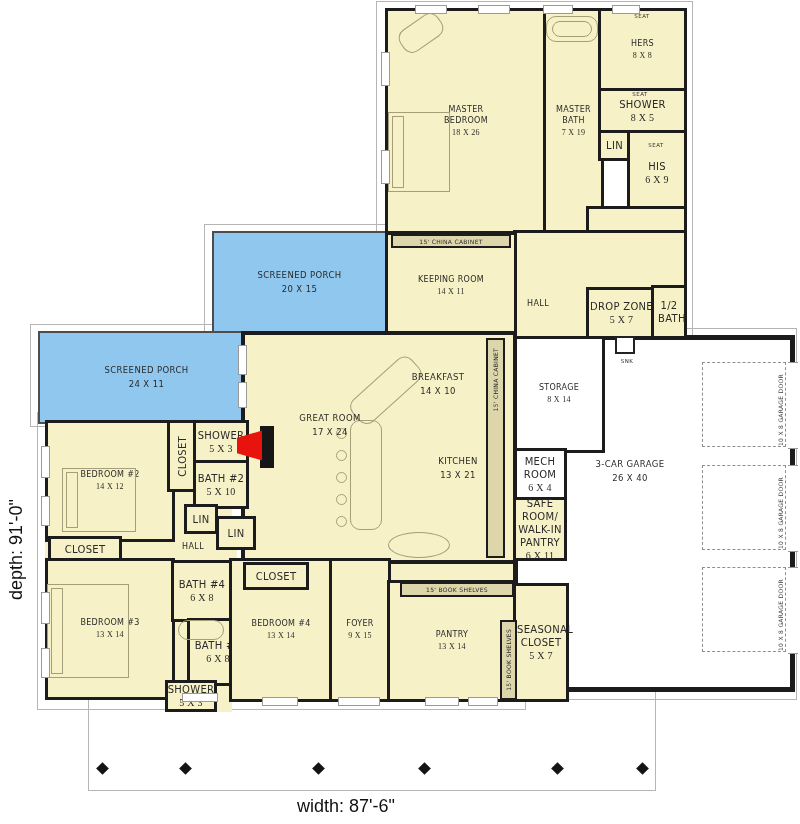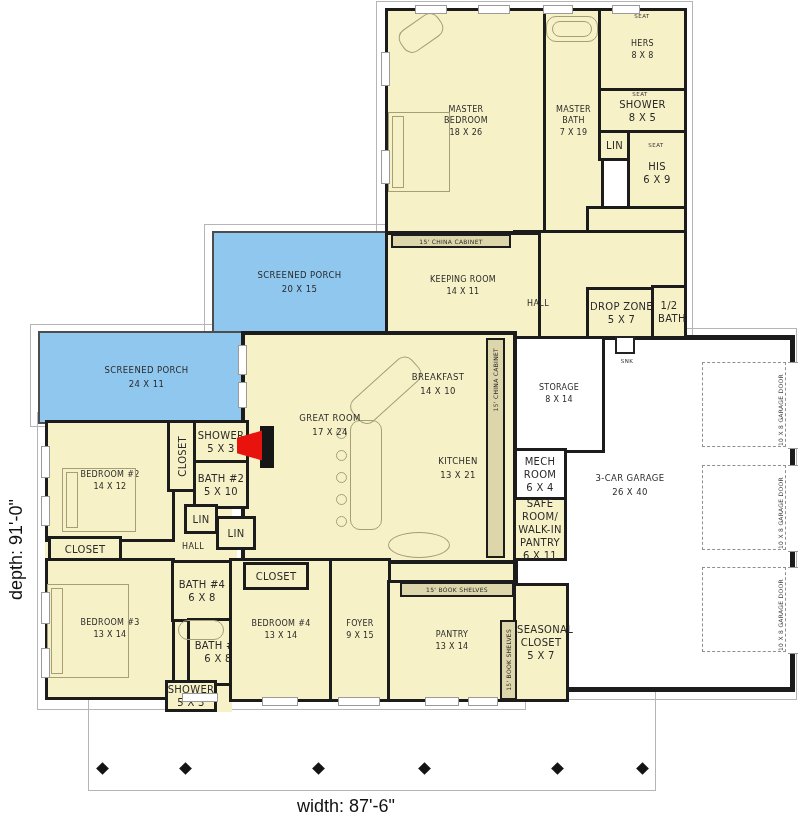--- a/index.html
+++ b/index.html
@@ -12,21 +12,21 @@
   .pdash{position:absolute;border:1px dashed #48708f;inset:4px;z-index:5;pointer-events:none;}
   .bg{position:absolute;background:var(--room-fill,#f6f1c6);z-index:6;}
   .room{position:absolute;background:var(--room-fill,#f6f1c6);border:3px solid var(--wall,#1c1c1c);
         z-index:10;box-sizing:border-box;display:flex;flex-direction:column;align-items:center;
         justify-content:center;font-size:8px;letter-spacing:.3px;text-align:center;line-height:1.45;}
   .room.white{background:var(--garage-fill,#fff);}
   .room.b4{border-width:4px;}
   .room.b5{border-width:5px;}
   .room.sm{font-size:10px;line-height:1.3;}
   .room .nm{max-width:70px;}
-  .room .sz{margin-top:0;}
+  .room .sz{margin-top:0;font-family:Liberation Serif, serif;}
   .vlab{writing-mode:vertical-rl;transform:rotate(180deg);}
   .strip{position:absolute;background:var(--cabinet-fill,#dcd6aa);border:2px solid var(--wall,#1c1c1c);
          z-index:14;box-sizing:border-box;display:flex;align-items:center;justify-content:center;
          font-size:6px;letter-spacing:.3px;text-align:center;}
   .arealbl{position:absolute;z-index:20;font-size:8.5px;letter-spacing:.4px;text-align:center;line-height:1.6;}
   .furn{position:absolute;border:1px solid #a59e79;z-index:12;box-sizing:border-box;background:transparent;}
   .furn.rnd{border-radius:10px;}
   .furn.circ{border-radius:50%;}
   .win{position:absolute;background:#fff;border:1px solid #9a9a9a;z-index:30;box-sizing:border-box;}
   .gdoor{position:absolute;border:1px dashed #8f8f8f;z-index:16;box-sizing:border-box;}
@@ -105,21 +105,21 @@
     <span class="sz">15 X 8</span>
   </div>
   <div class="room" style="left:513px;top:230px;width:174px;height:109px"></div>
   <div class="room sm" style="left:586px;top:287px;width:71px;height:52px">
     <span class="nm">DROP ZONE</span>
     <span class="sz">5 X 7</span>
   </div>
   <div class="room sm" style="left:651px;top:285px;width:36px;height:54px">
     <span class="nm" style="max-width:22px">1/2 BATH</span>
   </div>
-  <div class="room" style="left:385px;top:232px;width:156px;height:107px">
+  <div class="room" style="left:385px;top:232px;width:132px;height:107px">
     <span class="nm">KEEPING ROOM</span>
     <span class="sz">14 X 11</span>
   </div>
 
   <div class="room b4" style="left:241px;top:331px;width:276px;height:233px"></div>
 
   <div class="room" style="left:45px;top:420px;width:130px;height:122px">
     <span class="nm">BEDROOM #2</span>
     <span class="sz">14 X 12</span>
   </div>
@@ -201,21 +201,21 @@
     <div>17 X 24</div>
   </div>
   <div class="arealbl" style="left:403px;top:455px;width:110px">
     <div>KITCHEN</div>
     <div>13 X 21</div>
   </div>
   <div class="arealbl" style="left:383px;top:371px;width:110px">
     <div>BREAKFAST</div>
     <div>14 X 10</div>
   </div>
-  <div class="arealbl" style="left:563px;top:472px;width:134px">
+  <div class="arealbl" style="left:563px;top:458px;width:134px">
     <div>3-CAR GARAGE</div>
     <div>26 X 40</div>
   </div>
   <div class="arealbl" style="left:503px;top:298px;width:70px;font-size:8px">HALL</div>
   <div class="arealbl" style="left:158px;top:541px;width:70px;font-size:8px">HALL</div>
   <div class="arealbl" style="left:605px;top:357px;width:44px;font-size:5.5px">SNK</div>
 
   <div class="seatlbl" style="left:612px;top:13px;width:60px">SEAT</div>
   <div class="seatlbl" style="left:604px;top:91px;width:72px">SEAT</div>
   <div class="seatlbl" style="left:632px;top:142px;width:48px">SEAT</div>

